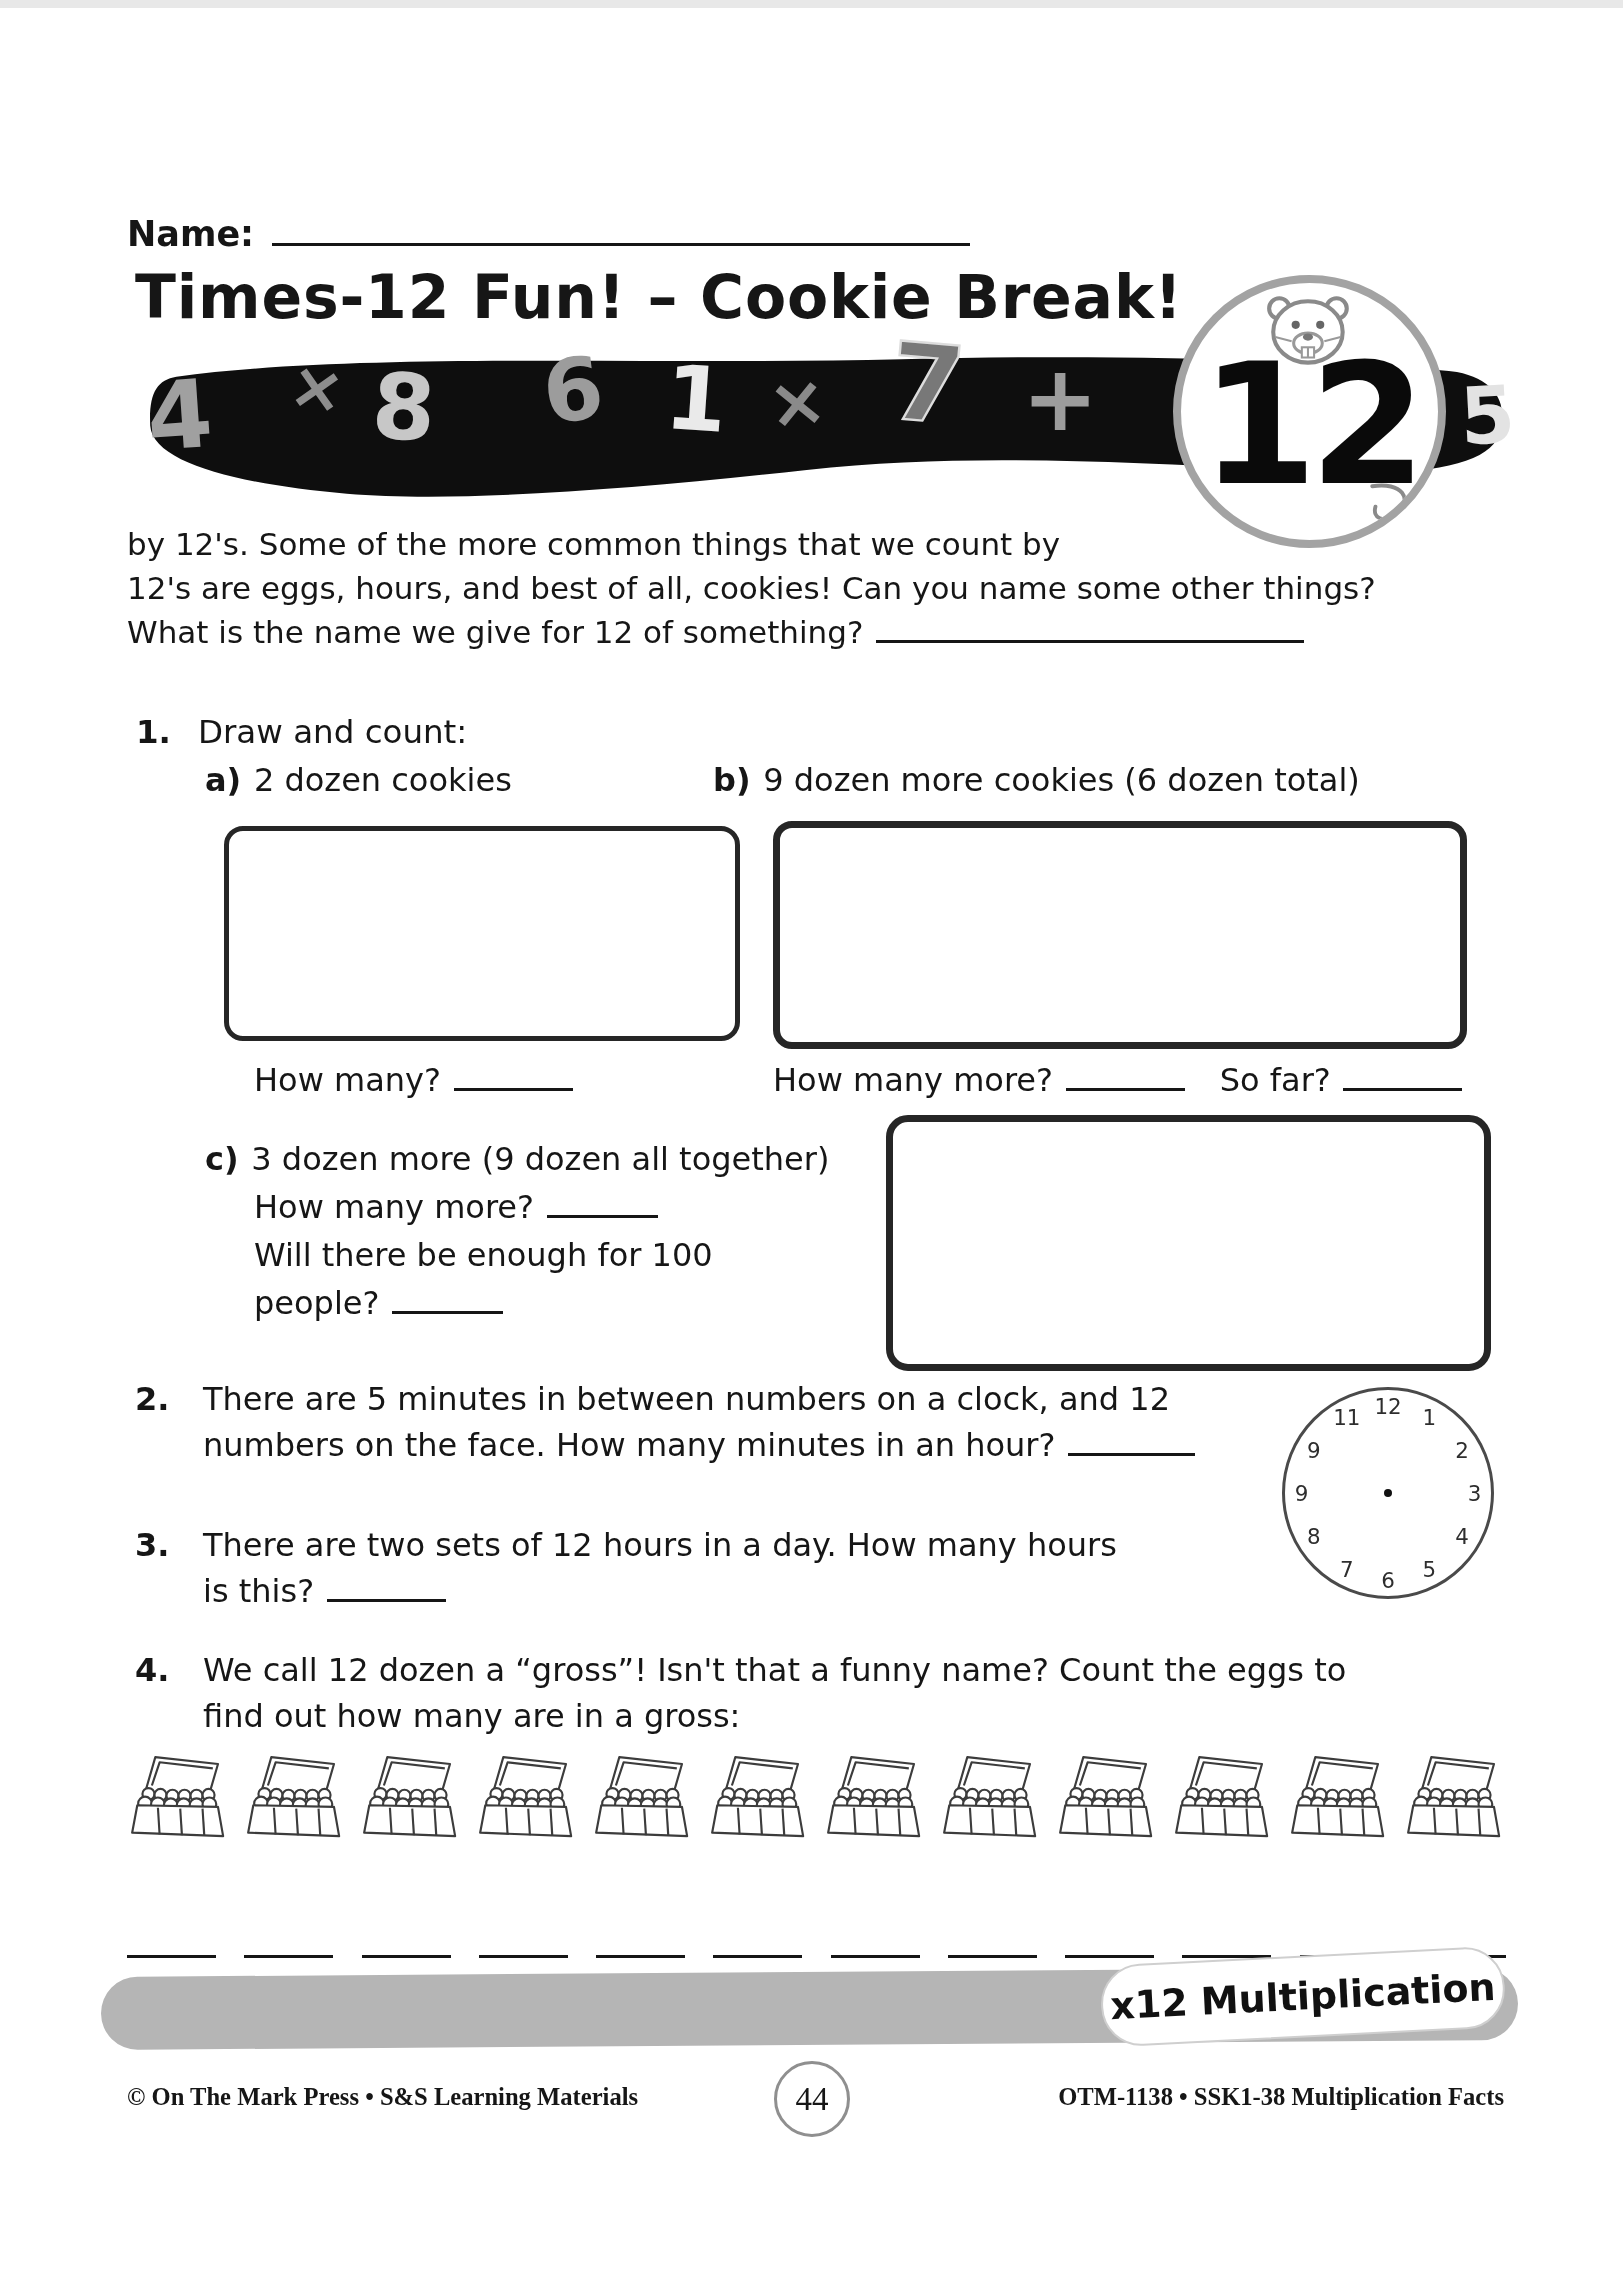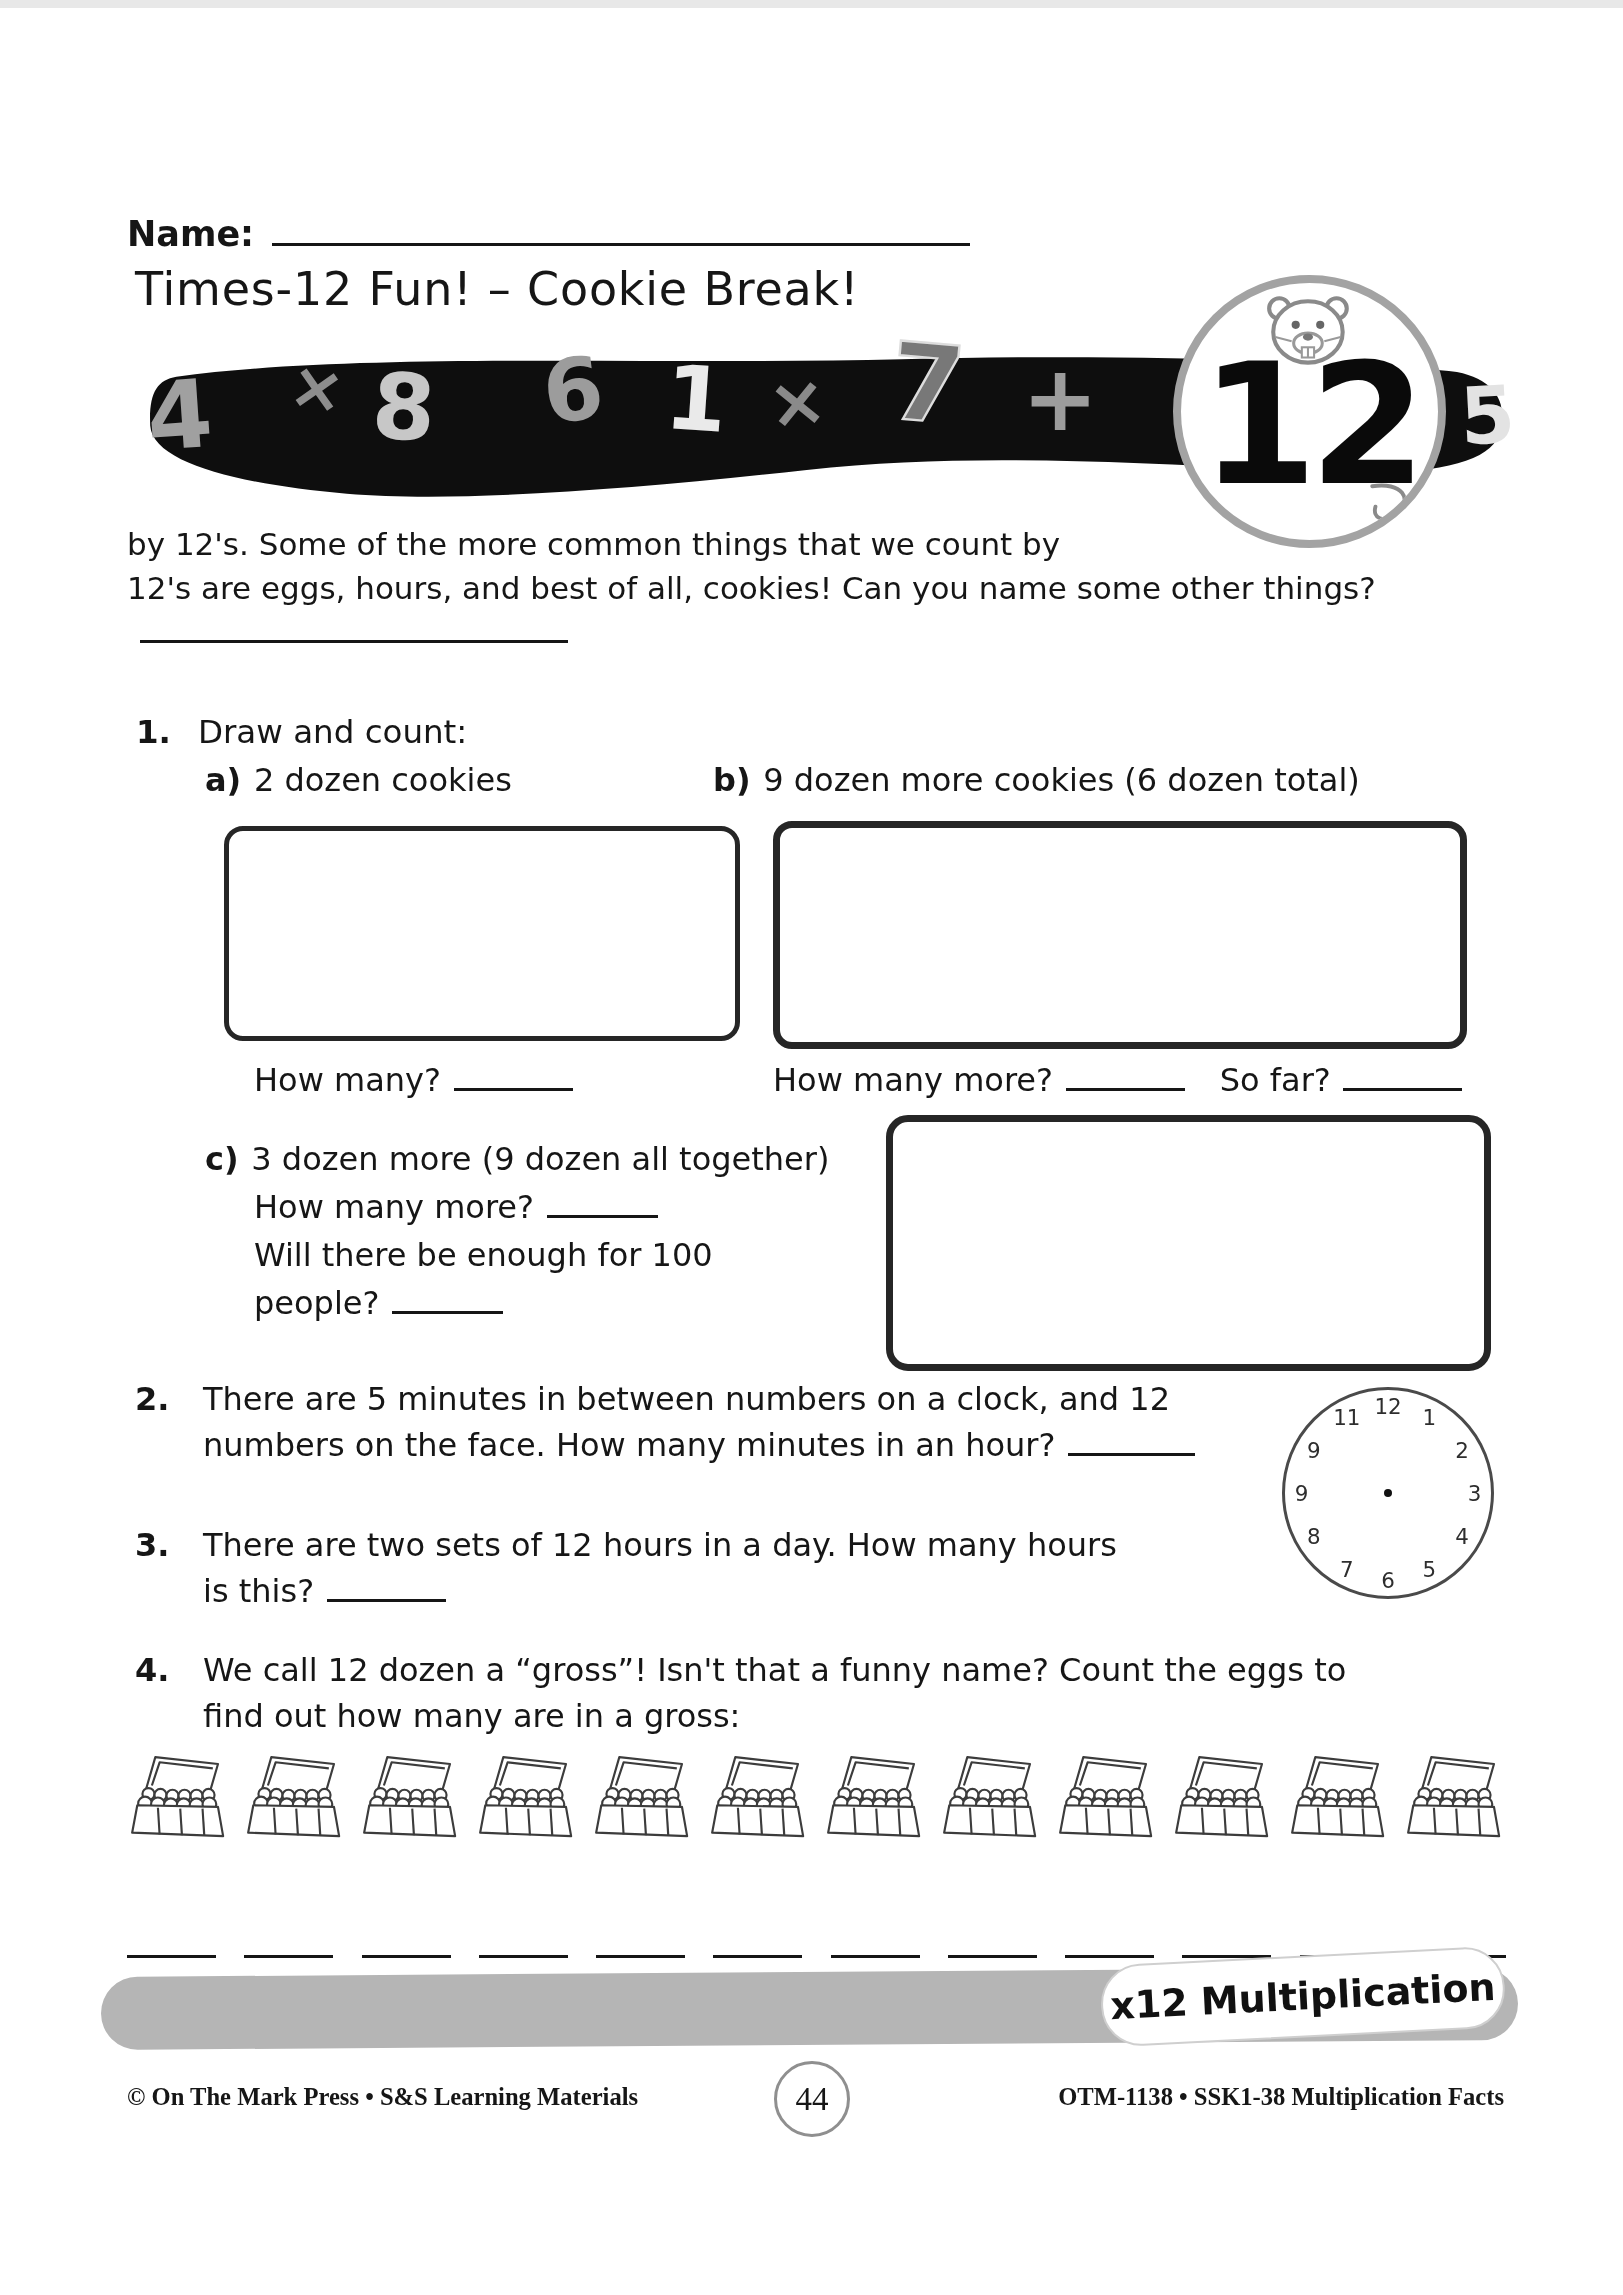--- a/index.html
+++ b/index.html
@@ -7,21 +7,21 @@
         font-family:"DejaVu Sans",sans-serif;color:#161616;overflow:hidden;}
   .abs{position:absolute;}
 
   
   .blank{display:inline-block;height:28.5px;border-bottom:3.2px solid #161616;margin-left:12.7px;}
   .w140{width:111px}.w150{width:119px}.w160{width:127px}.w540{width:428px}
 
   
   #name-row{left:127px;top:203px;font-size:35px;font-weight:bold;}
   #name-row .name-blank{width:698px;margin-left:17.4px;height:32px;}
-  #title{left:135px;top:254px;font-size:46px;font-weight:normal;letter-spacing:0.8px;}
+  #title{left:135px;top:254px;font-size:60px;font-weight:bold;letter-spacing:0.8px;}
 
   
   #banner{left:109px;top:337px;width:1405px;height:170px;}
   #banner svg.band{position:absolute;left:0;top:0;width:100%;height:100%;z-index:0;}
   .bnum{position:absolute;font-weight:bold;line-height:1;z-index:1;}
   .n0{left:38px;top:24px;font-size:94px;color:#a0a0a0;transform:rotate(-4deg);}
   .n1{left:181px;top:9.5px;font-size:65px;color:#8d8d8d;transform:rotate(10deg);}
   .n2{left:263px;top:17.4px;font-size:91px;color:#c7c7c7;transform:rotate(3deg);}
   .n3{left:434px;top:1.6px;font-size:86px;color:#9c9c9c;transform:rotate(-7deg);}
   .n4{left:556px;top:9.5px;font-size:89px;color:#eaeaea;transform:rotate(4deg);}
@@ -158,21 +158,21 @@
         <path d="M8,8 C45,2 62,24 38,44 C22,56 8,48 12,34" stroke="#8a8a8a" stroke-width="5" fill="none" stroke-linecap="round"></path>
       </svg>
     </div>
     <span class="bnum ntail">5</span>
   </div>
 
   <div class="abs" id="intro">
     <div class="iline">by 12's.  Some of the more common things that we count by</div>
     <div class="iline">12's are eggs, hours, and best of all, cookies!  Can you name some other things?</div>
     <div class="iline">
-      <span class="blank w540"></span>
+      <span>What is the name we give for 12 of something?</span><span class="blank w540"></span>
     </div>
   </div>
 
   <div class="abs qhead" id="q1-head">
     <span class="qnum-inline">1.</span><span>Draw and count:</span>
   </div>
   <div class="abs" id="q1a-head">
     <span class="sub">a)</span><span>2 dozen cookies</span>
   </div>
   <div class="abs" id="q1b-head">

